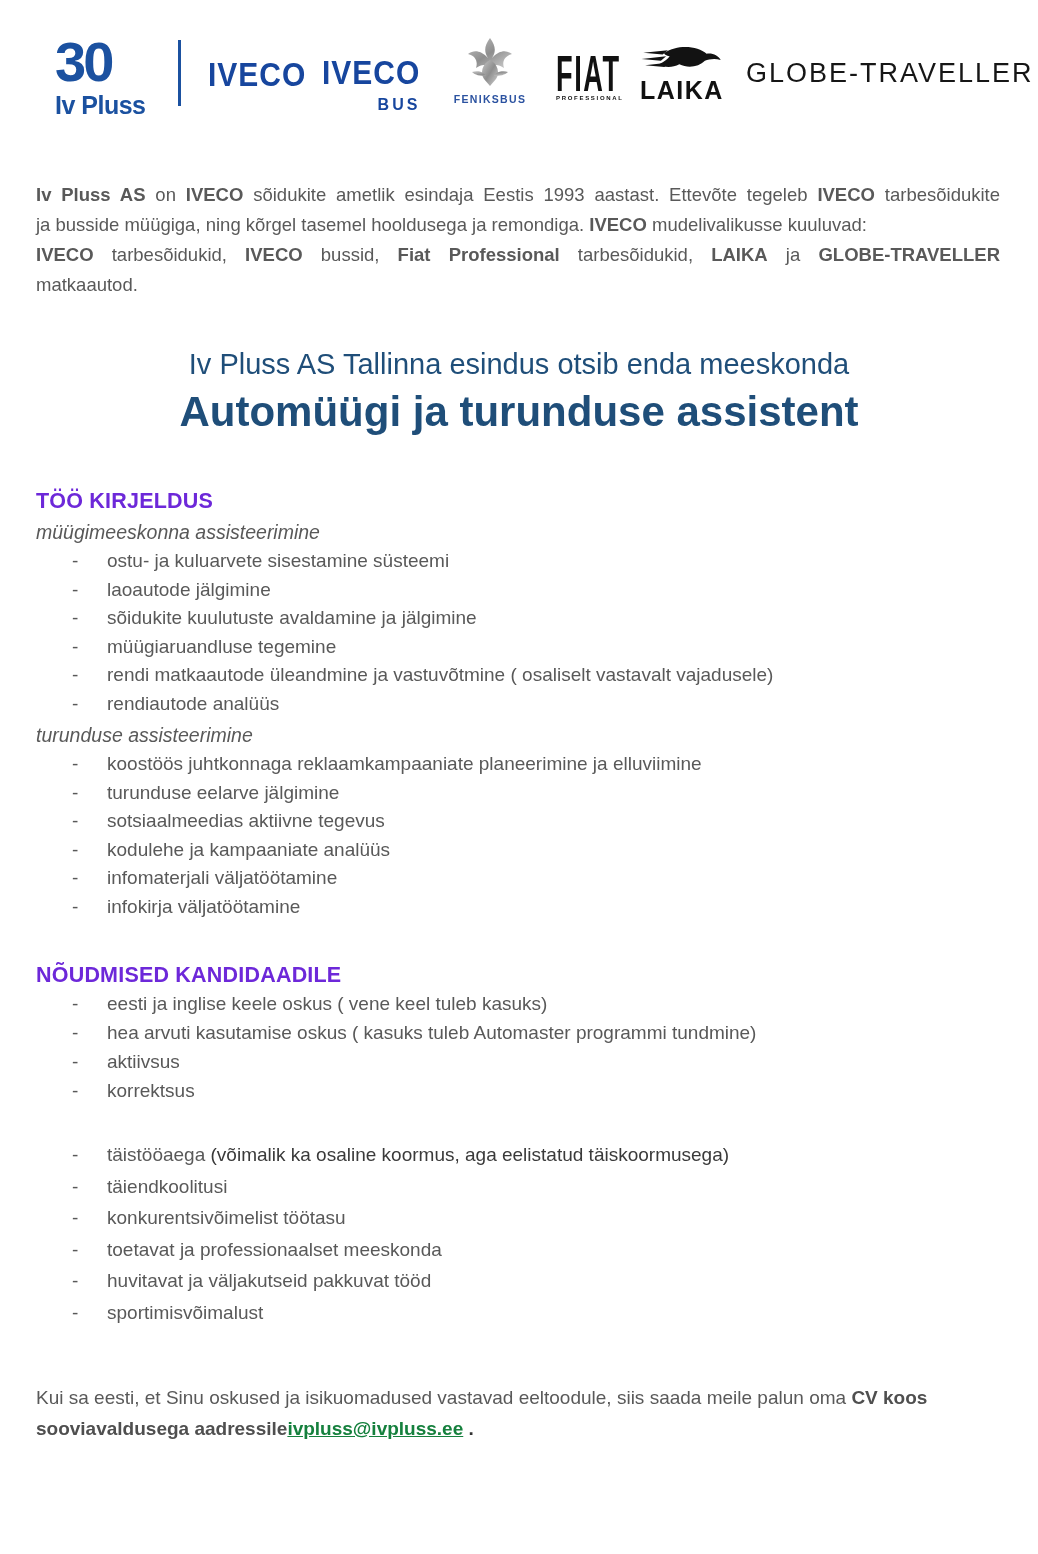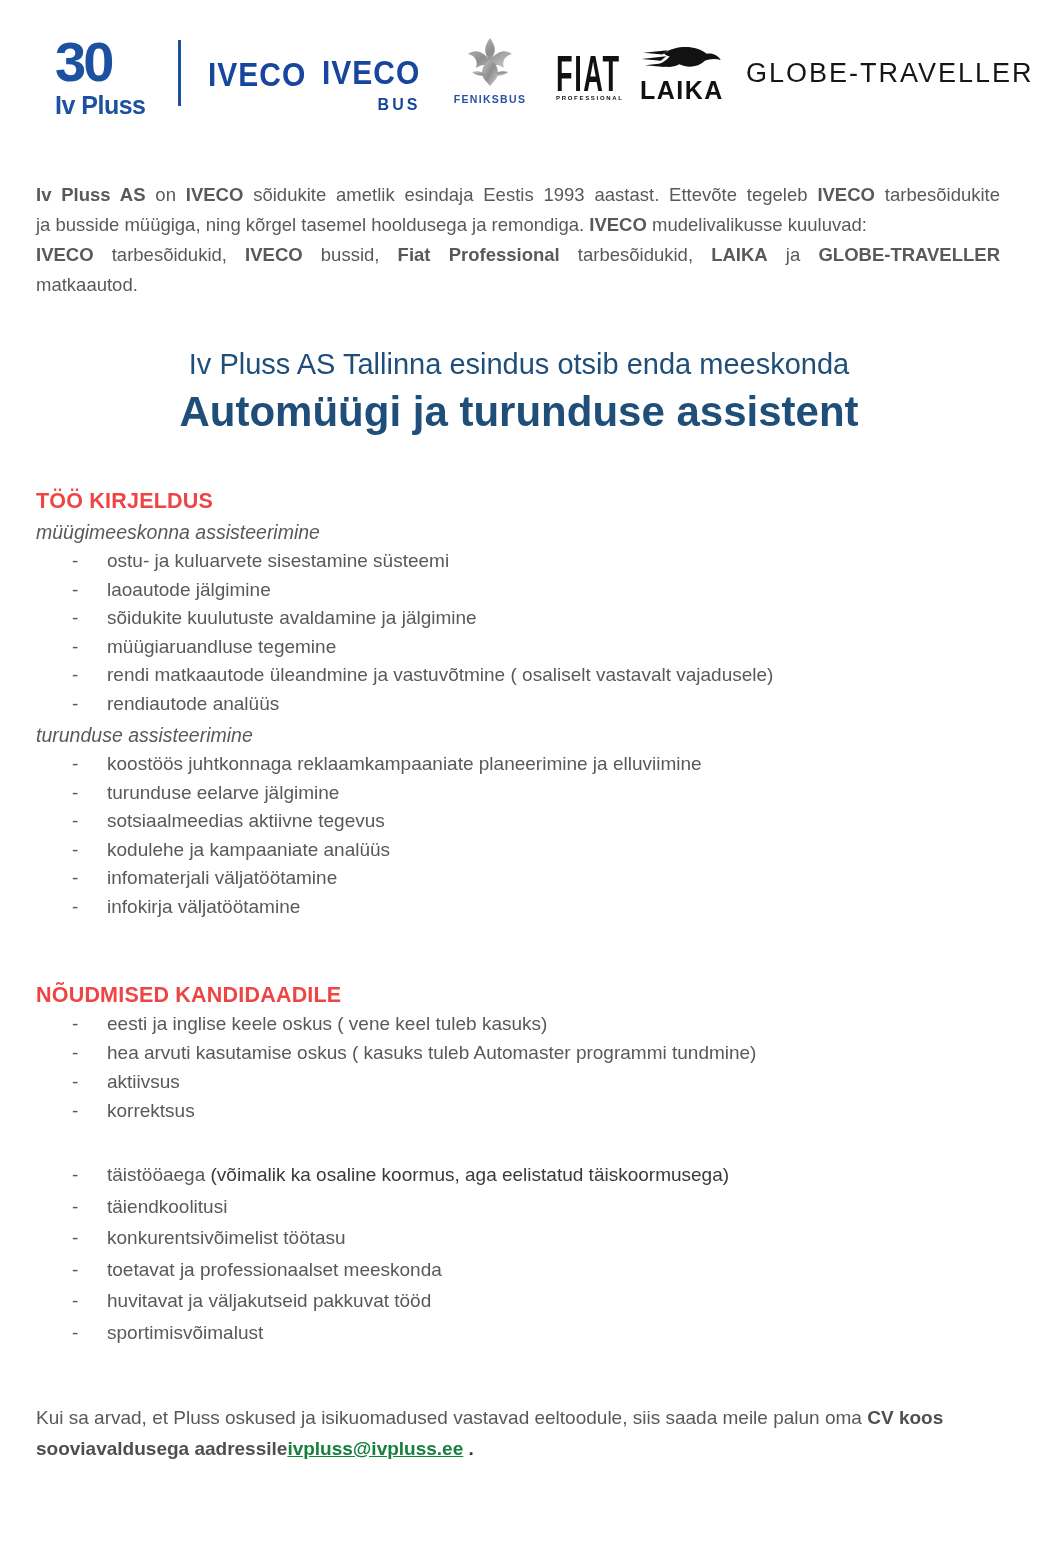--- a/index.html
+++ b/index.html
@@ -33,23 +33,23 @@
   .intro{margin:62px 38px 0 36px;font-size:18.5px;line-height:30px;color:#595959;}
   .intro .jline{text-align:justify;text-align-last:justify;}
   .b{font-weight:bold;}
 
   
   .subtitle{margin-top:46px;text-align:center;color:#1F4E79;font-size:29px;font-weight:normal;line-height:36px;}
   .title{margin-top:3px;text-align:center;color:#1F4E79;font-size:42px;font-weight:bold;line-height:54px;}
 
   
   .section{margin:0 38px 0 36px;}
-  .sec-h{font-size:21.5px;font-weight:bold;color:#ef4444;line-height:28px;letter-spacing:0.2px;}
+  .sec-h{font-size:21.5px;font-weight:bold;color:#6d28d9;line-height:28px;letter-spacing:0.2px;}
   .s1{margin-top:48px;}
-  .s2{margin-top:60px;}
+  .s2{margin-top:40px;}
   .s3{margin-top:34px;}
   .group-label{font-style:italic;font-size:19.5px;line-height:29px;margin-top:3px;color:#595959;}
   .li{display:flex;font-size:19px;line-height:28.5px;}
   .s2 .li{line-height:29px;}
   .s3 .li{line-height:31.5px;}
   .li .dash{display:inline-block;width:35px;margin-left:36px;flex:none;}
   .li .txt{flex:1;}
   .dark{color:#3A3A3A;}
 
   
@@ -216,17 +216,17 @@
         <span class="dash">-</span>
         <span class="txt">huvitavat ja väljakutseid pakkuvat tööd</span>
       </div>
     <div class="li">
         <span class="dash">-</span>
         <span class="txt">sportimisvõimalust</span>
       </div>
   </div>
 
   <div class="footer">
-    <span>Kui sa arvad, et Pluss oskused ja isikuomadused vastavad eeltoodule, siis saada meile palun oma </span><span class="b">CV koos</span><br>
+    <span>Kui sa eesti, et Sinu oskused ja isikuomadused vastavad eeltoodule, siis saada meile palun oma </span><span class="b">CV koos</span><br>
     <span class="b">sooviavaldusega aadressile</span><a href="#" class="email-link">ivpluss@ivpluss.ee</a><span class="period"> .</span>
   </div>
 
 </div>
 
 </body></html>

